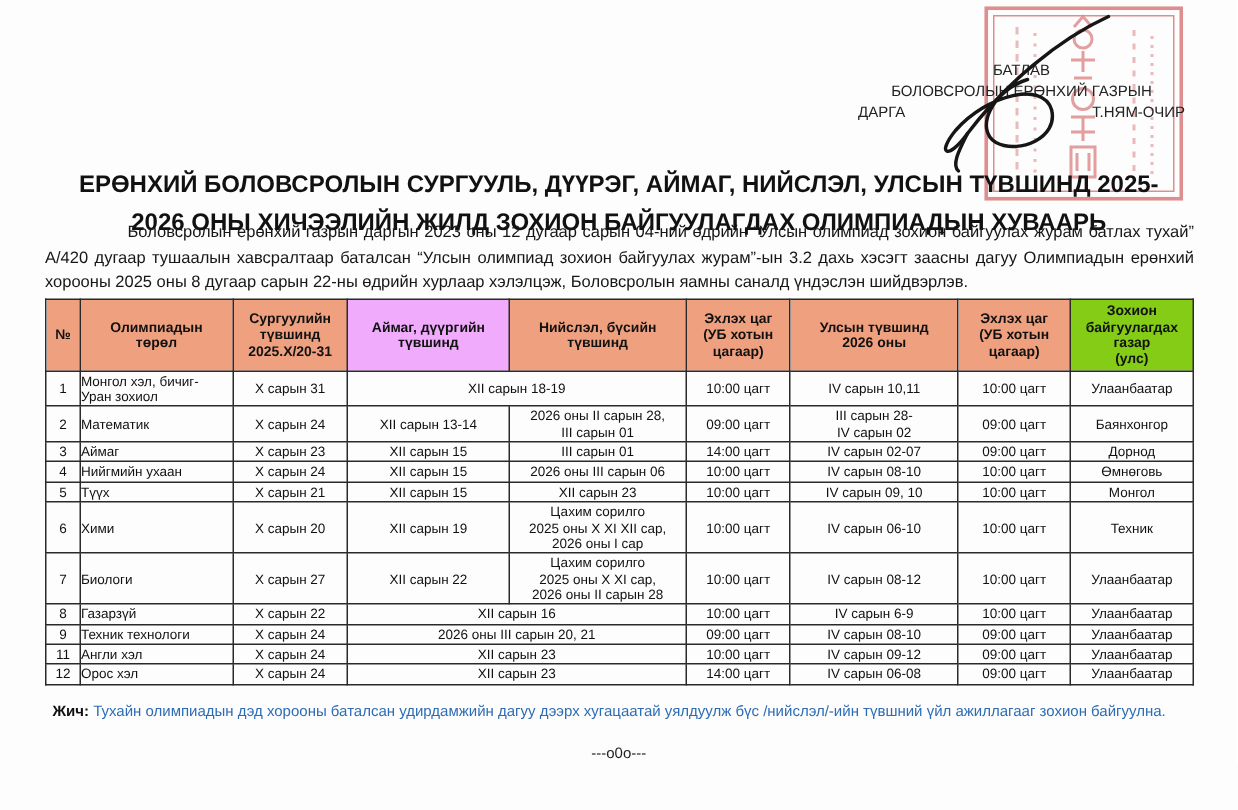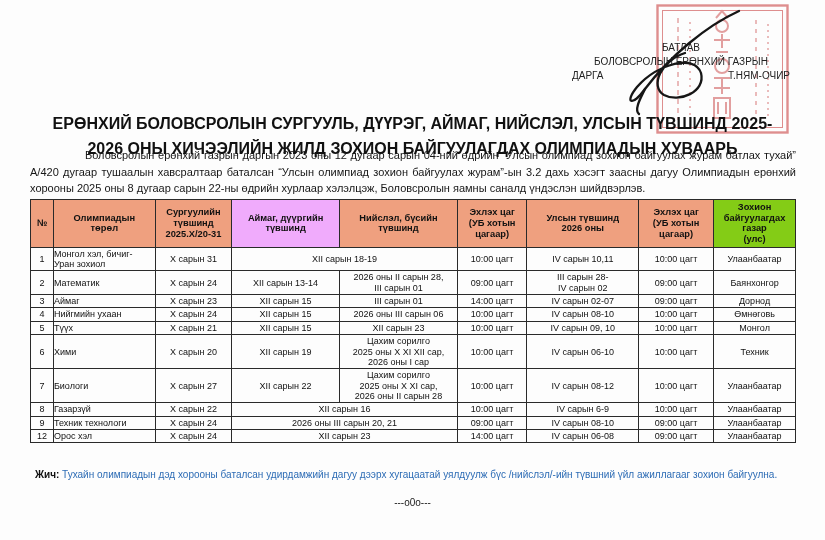--- a/index.html
+++ b/index.html
@@ -251,20 +251,30 @@
           <td>9</td>
           <td class="left">Техник технологи</td>
           <td>X сарын 24</td>
           <td colspan="2">2026 оны III сарын 20, 21</td>
           <td>09:00 цагт</td>
           <td>IV сарын 08-10</td>
           <td>09:00 цагт</td>
           <td>Улаанбаатар</td>
         </tr>
         <tr>
+          <td>11</td>
+          <td class="left">Англи хэл</td>
+          <td>X сарын 24</td>
+          <td colspan="2">XII сарын 23</td>
+          <td>10:00 цагт</td>
+          <td>IV сарын 09-12</td>
+          <td>09:00 цагт</td>
+          <td>Улаанбаатар</td>
+        </tr>
+        <tr>
           <td>12</td>
           <td class="left">Орос хэл</td>
           <td>X сарын 24</td>
           <td colspan="2">XII сарын 23</td>
           <td>14:00 цагт</td>
           <td>IV сарын 06-08</td>
           <td>09:00 цагт</td>
           <td>Улаанбаатар</td>
         </tr>
       </tbody>

